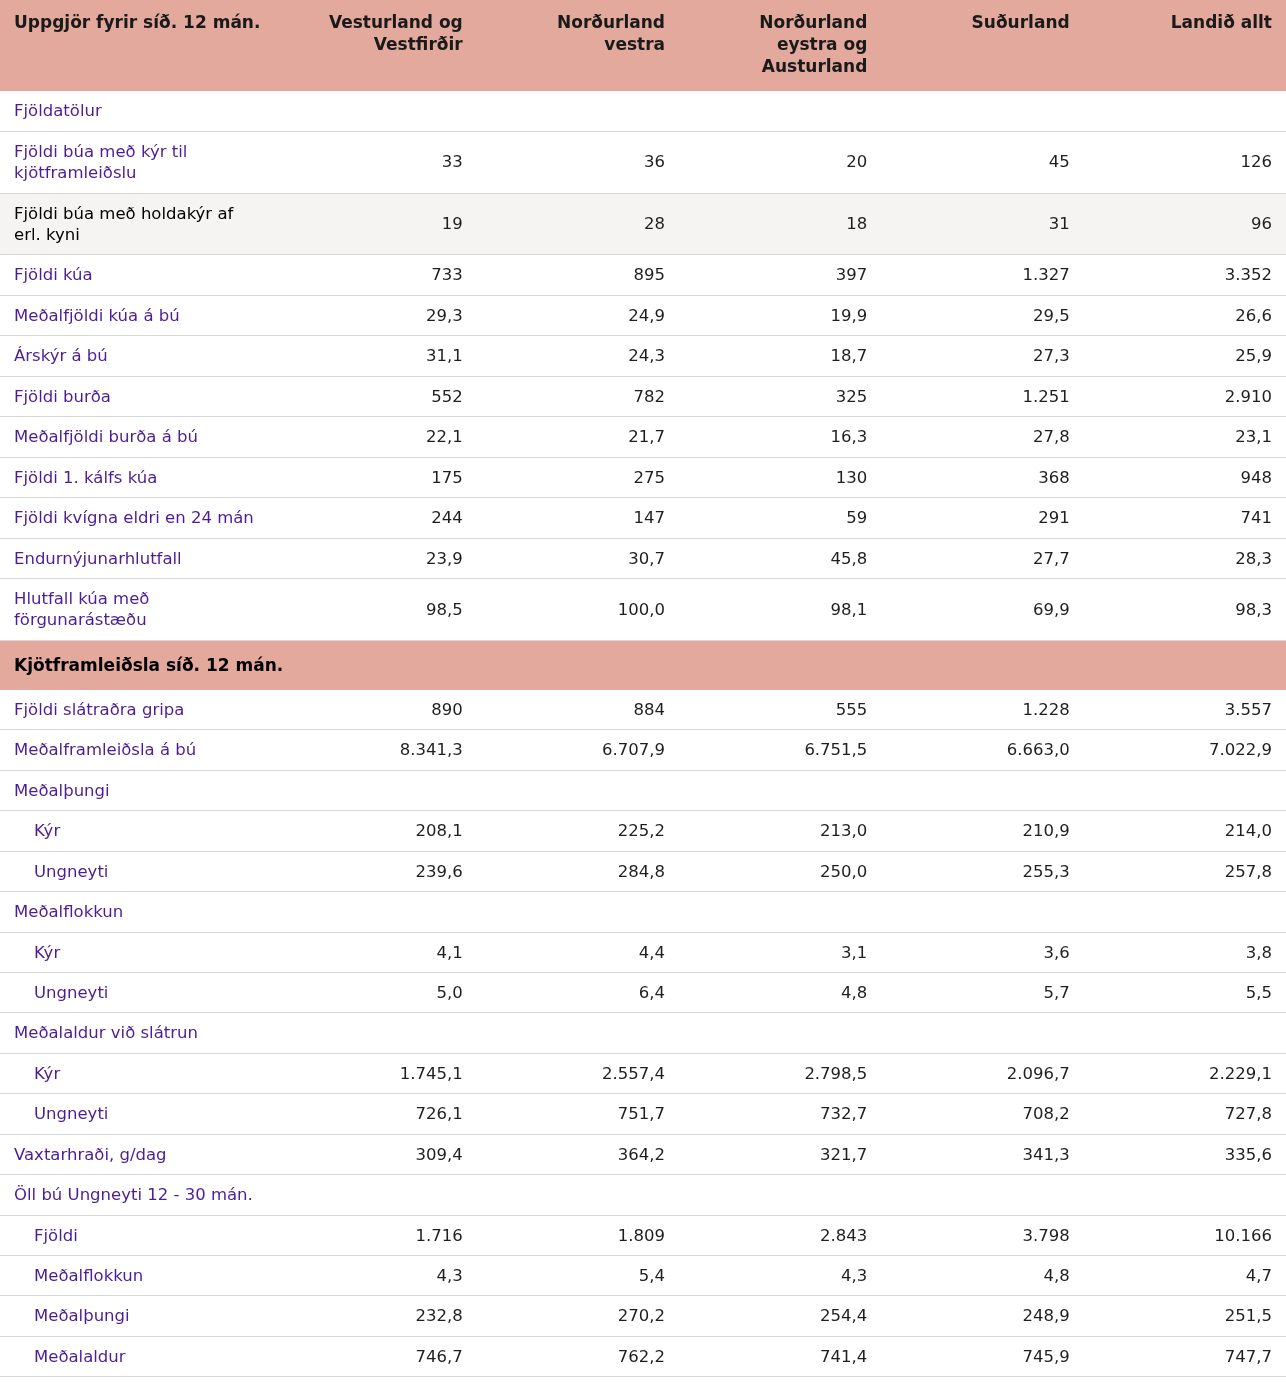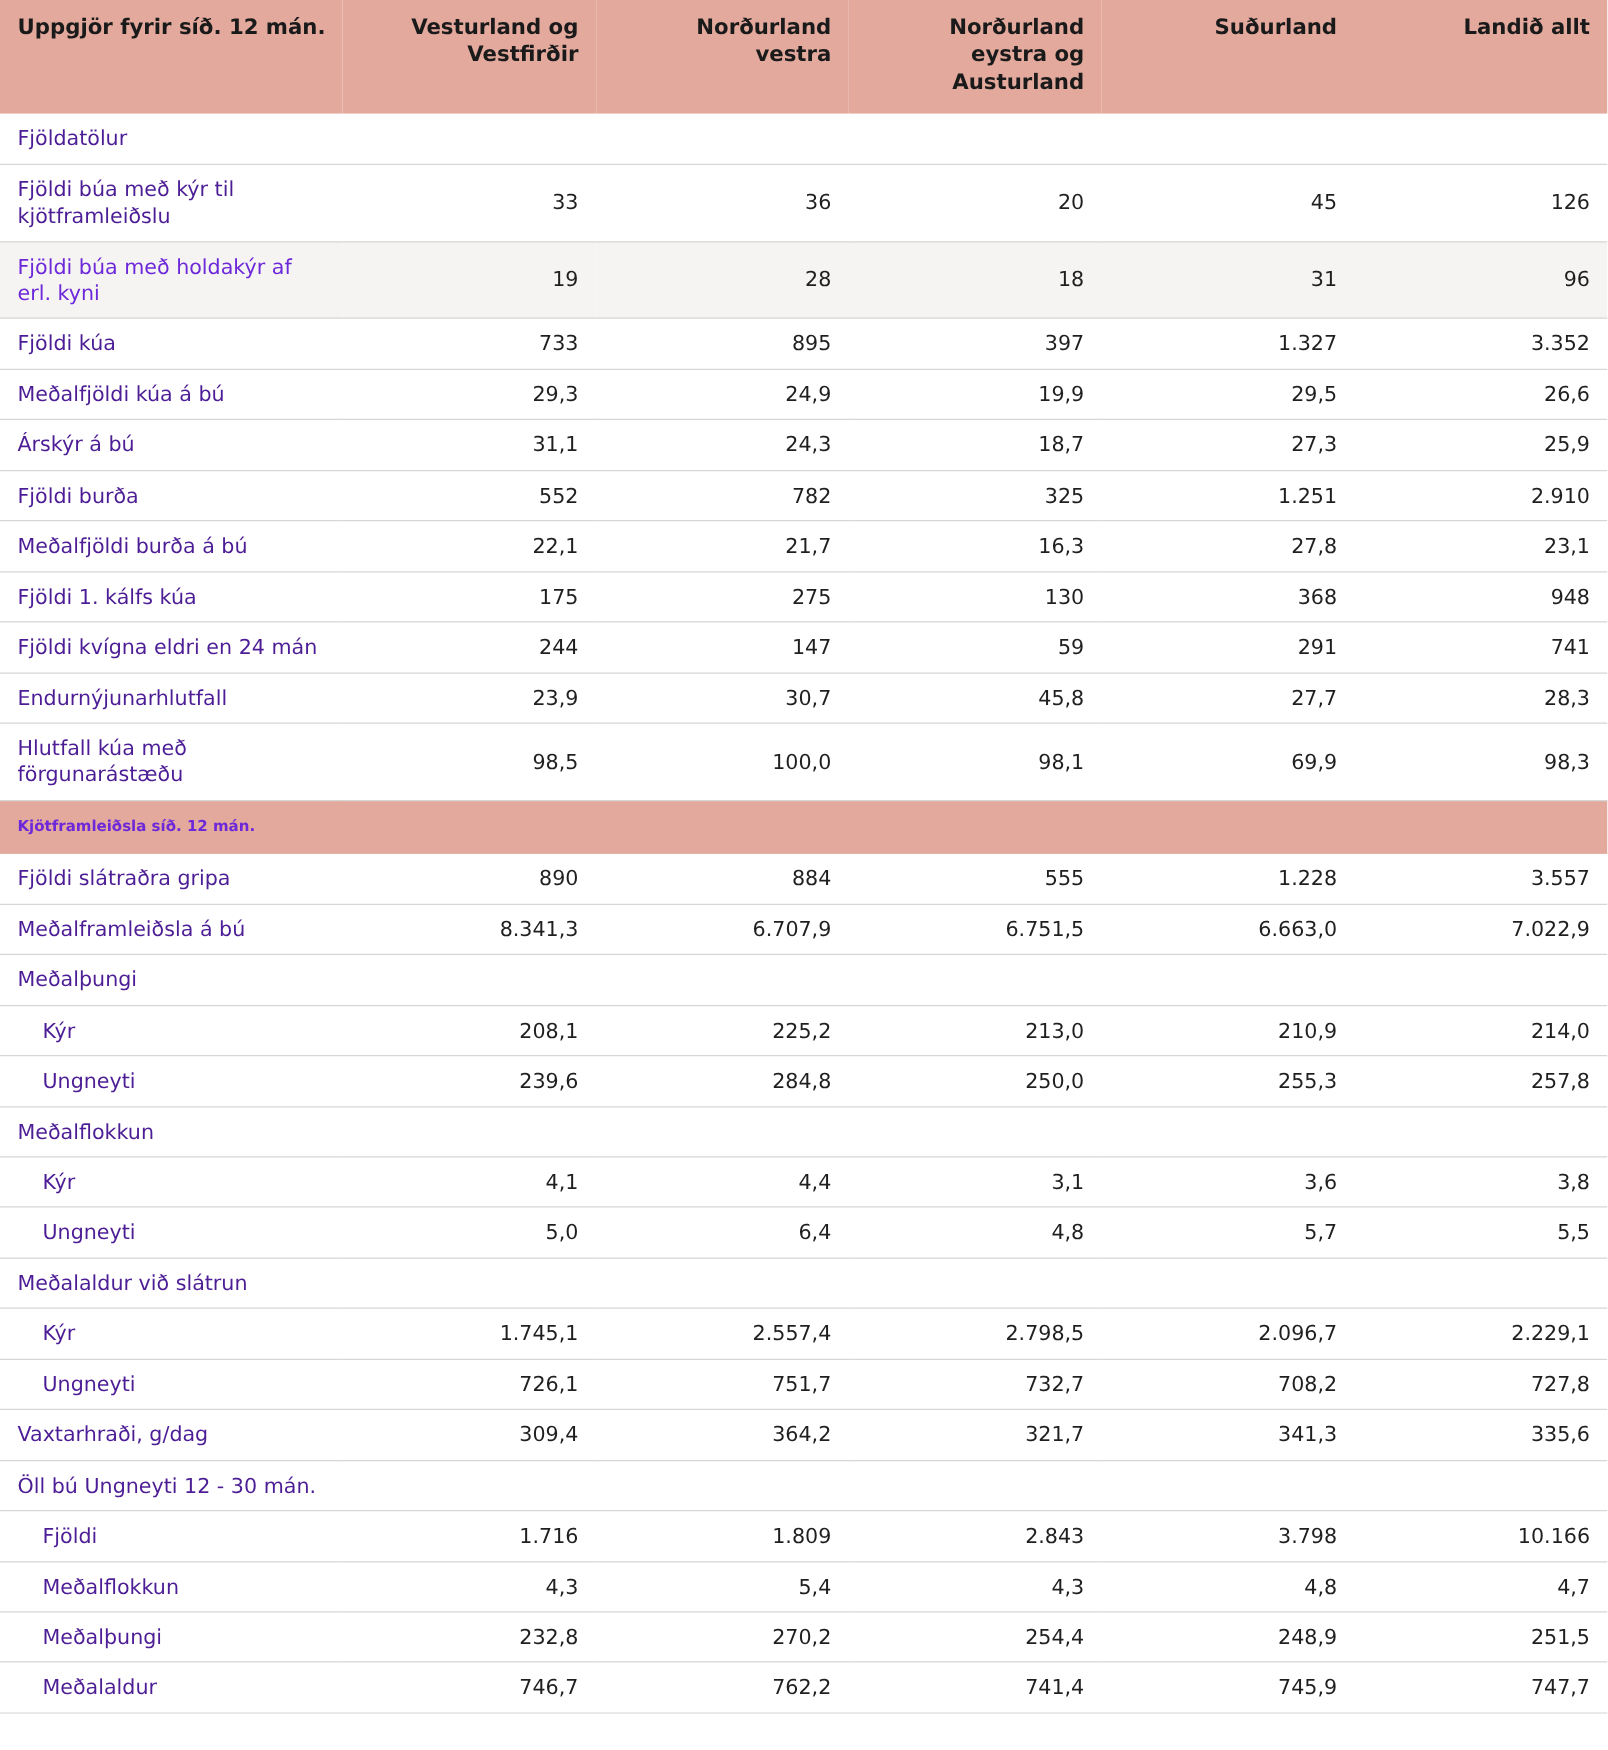--- a/index.html
+++ b/index.html
@@ -42,34 +42,34 @@
   tbody td {
     font-size: 16.5px;
     padding: 9px 14px;
     border-bottom: 1px solid #d6d6d6;
     line-height: 1.3;
     vertical-align: middle;
     background: #ffffff;
   }
   tbody td.label {
     text-align: left;
-    color: #6d28d9;
+    color: #000000;
   }
   tbody td.num {
     text-align: right;
     color: #1f1f1f;
     font-variant-numeric: tabular-nums;
   }
   tbody tr.alt td {
     background: #f5f4f2;
   }
   tbody tr.section td {
     background: #e3a99d;
     font-weight: bold;
-    font-size: 12px;
+    font-size: 17px;
     padding-top: 13px;
     padding-bottom: 13px;
     border-bottom: 1px solid #e3a99d;
   }
   tbody tr.plainrow td.label {
     color: #4c1d95;
   }
   td.label.indent {
     padding-left: 34px;
   }

